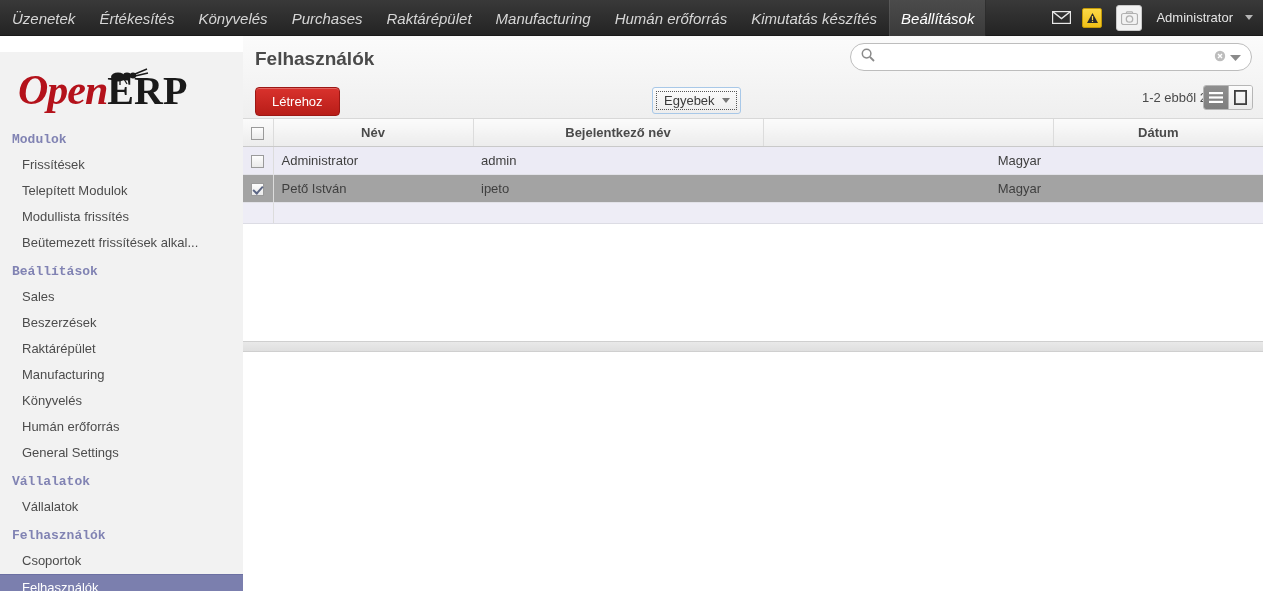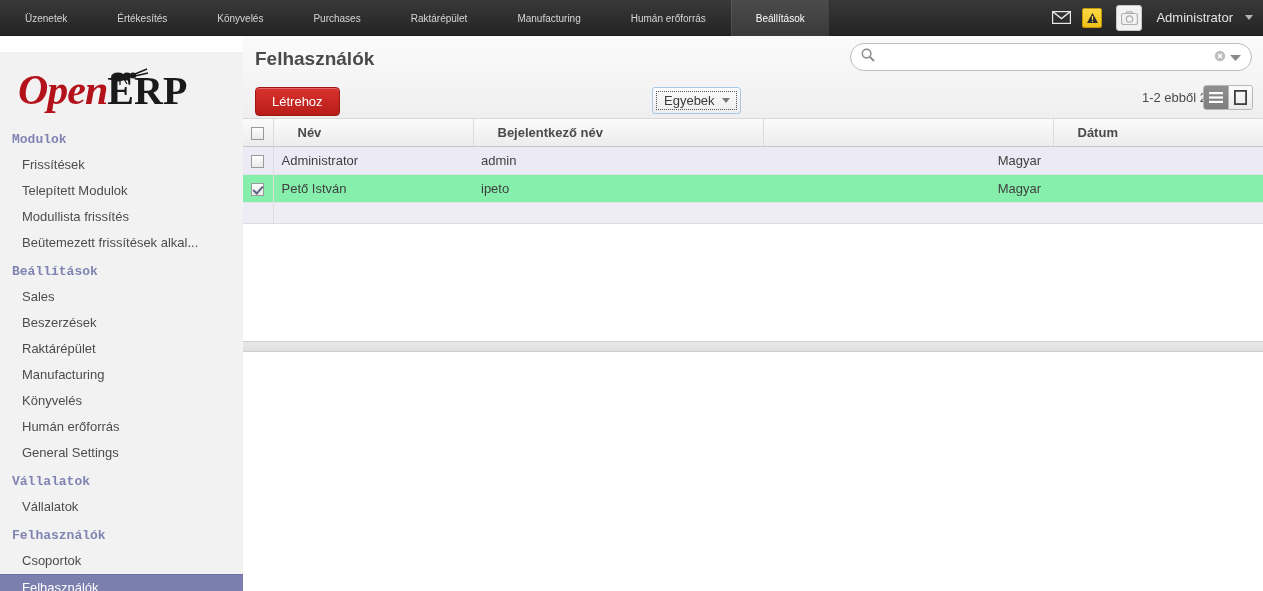--- a/index.html
+++ b/index.html
@@ -15,26 +15,27 @@
   .topbar {
     position: absolute; top: 0; left: 0;
     width: 1263px; height: 36px;
     background: linear-gradient(to bottom, #393939 0%, #2e2e2e 50%, #242424 100%);
     display: flex; align-items: stretch;
     border-bottom: 1px solid #1a1a1a;
   }
   .nav-items { display: flex; align-items: stretch; }
   .nav-item {
     display: flex; align-items: center;
-    padding: 0 25px;
+    padding: 0 12px;
     color: #d6d6d6;
-    font-size: 10px;
+    font-size: 15px;
     height: 36px;
     cursor: pointer;
     white-space: nowrap;
+    font-style: italic;
   }
   .nav-item.active {
     background: linear-gradient(to bottom, #4b4b4b 0%, #3a3a3a 100%);
     color: #ffffff;
     box-shadow: inset 1px 0 0 rgba(255,255,255,0.08), inset -1px 0 0 rgba(0,0,0,0.35);
   }
   .nav-right {
     margin-left: auto;
     display: flex; align-items: center;
     padding-right: 10px;
@@ -215,39 +216,39 @@
     line-height: 17px;
   }
 
   
   .list-area { position: relative; background: #fff; }
   table.list { width: 100%; border-collapse: collapse; table-layout: fixed; }
   table.list th {
     background: linear-gradient(to bottom, #fbfbfb 0%, #ececec 100%);
     border-bottom: 1px solid #c9c9c9;
     border-right: 1px solid #dcdcdc;
-    text-align: left;
+    text-align: center;
     font-size: 13px; font-weight: bold; color: #4a4a4a;
     padding: 6px 24px;
     height: 27px;
     cursor: pointer;
   }
   table.list th.cbcol, table.list td.cbcol {
     width: 30px; text-align: center; padding: 4px 0;
     border-right: 1px solid #dcdcdc;
   }
   table.list td {
     font-size: 13px; color: #3f3f3f;
     padding: 6px 8px;
     border-bottom: 1px solid #e2e2e8;
     height: 27px;
     overflow: hidden; white-space: nowrap;
   }
   tr.row-a td { background: #ecebf5; }
-  tr.row-b td { background: #86efac; }
+  tr.row-b td { background: #a3a3a3; }
   tr.foot td { background: #eeedf6; height: 21px; border-bottom: 1px solid #dcdce4; }
 
   .cb {
     width: 13px; height: 13px;
     border: 1px solid #9a9a9a;
     background: linear-gradient(to bottom,#fdfdfd,#eaeaea);
     display: inline-block; position: relative;
     cursor: pointer; vertical-align: middle;
   }
   .cb.checked::after {
@@ -285,20 +286,23 @@
         <span>Purchases</span>
       </div>
     <div class="nav-item">
         <span>Raktárépület</span>
       </div>
     <div class="nav-item">
         <span>Manufacturing</span>
       </div>
     <div class="nav-item">
         <span>Humán erőforrás</span>
+      </div>
+    <div class="nav-item">
+        <span>Kimutatás készítés</span>
       </div>
     <div class="nav-item active">
         <span>Beállítások</span>
       </div>
   </div>
   <div class="nav-right">
     <div class="mail-icon">
       <svg width="19" height="13" viewBox="0 0 19 13">
           <rect x="0.5" y="0.5" width="18" height="12" fill="none" stroke="#e8e8e8" stroke-width="1.4"></rect>
           <path d="M0.5 0.5 L9.5 7.5 L18.5 0.5" fill="none" stroke="#e8e8e8" stroke-width="1.4"></path>

